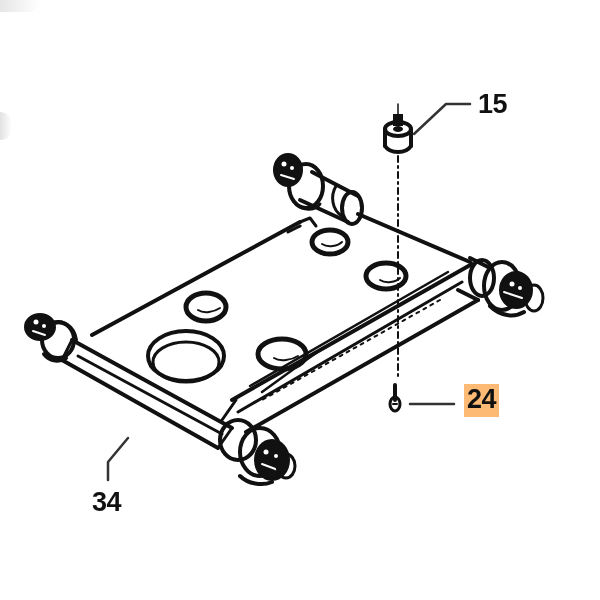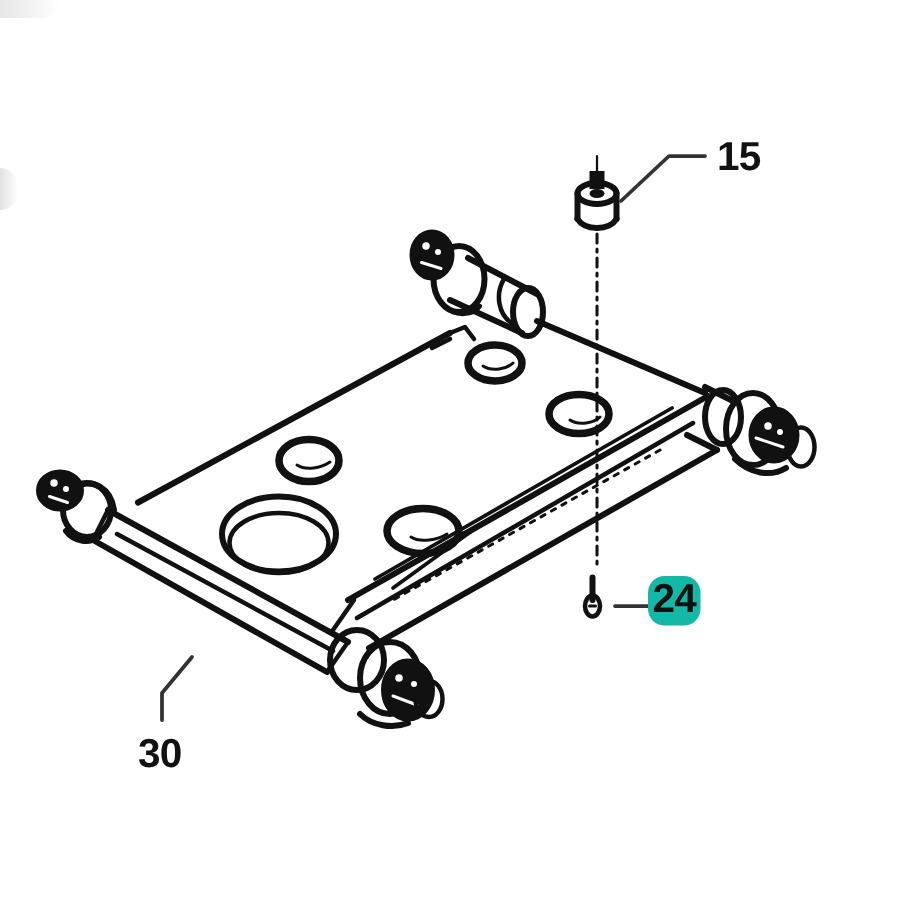--- a/index.html
+++ b/index.html
@@ -148,14 +148,14 @@
 
     <g stroke="#333">
       <path d="M414 134 L446 104 L470 104" stroke-width="2.5"></path>
       <path d="M410 404 L454 404" stroke-width="2.5"></path>
       <path d="M128 438 L108 462 L108 480" stroke-width="2.5"></path>
     </g>
   </g>
 </svg>
 
 <div class="callout-label" style="left:478px; top:91px;">15</div>
-<div class="callout-label" style="left:92px; top:489px;">30</div>
-<div class="callout-label highlight" style="left:432px; top:384px; background:#14b8a6;border-radius:11px;">24</div>
+<div class="callout-label" style="left:92px; top:489px;">34</div>
+<div class="callout-label highlight" style="left:464px; top:384px; background:#fdba74;">24</div>
 
 </body></html>

